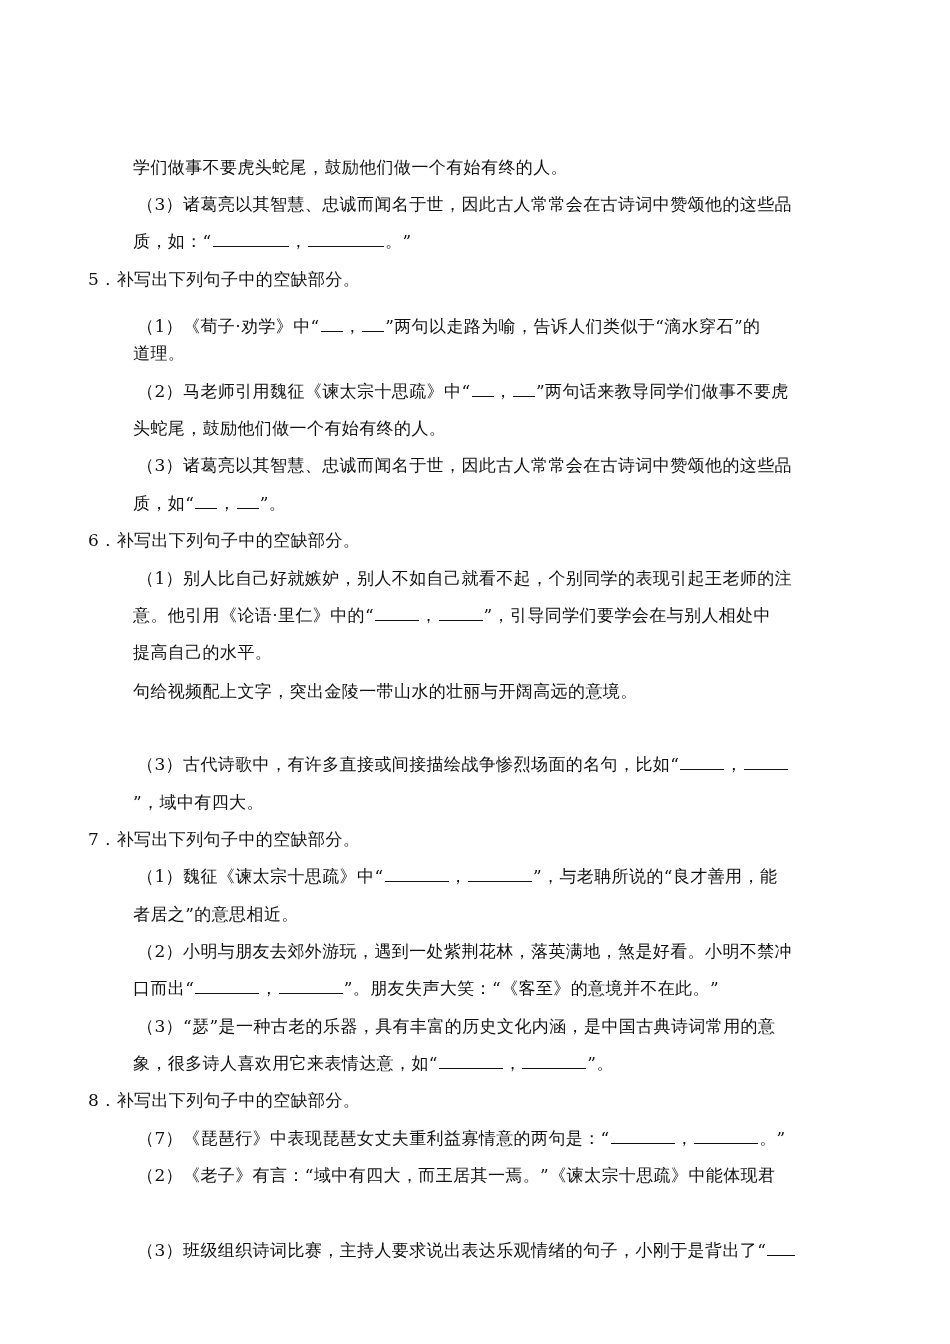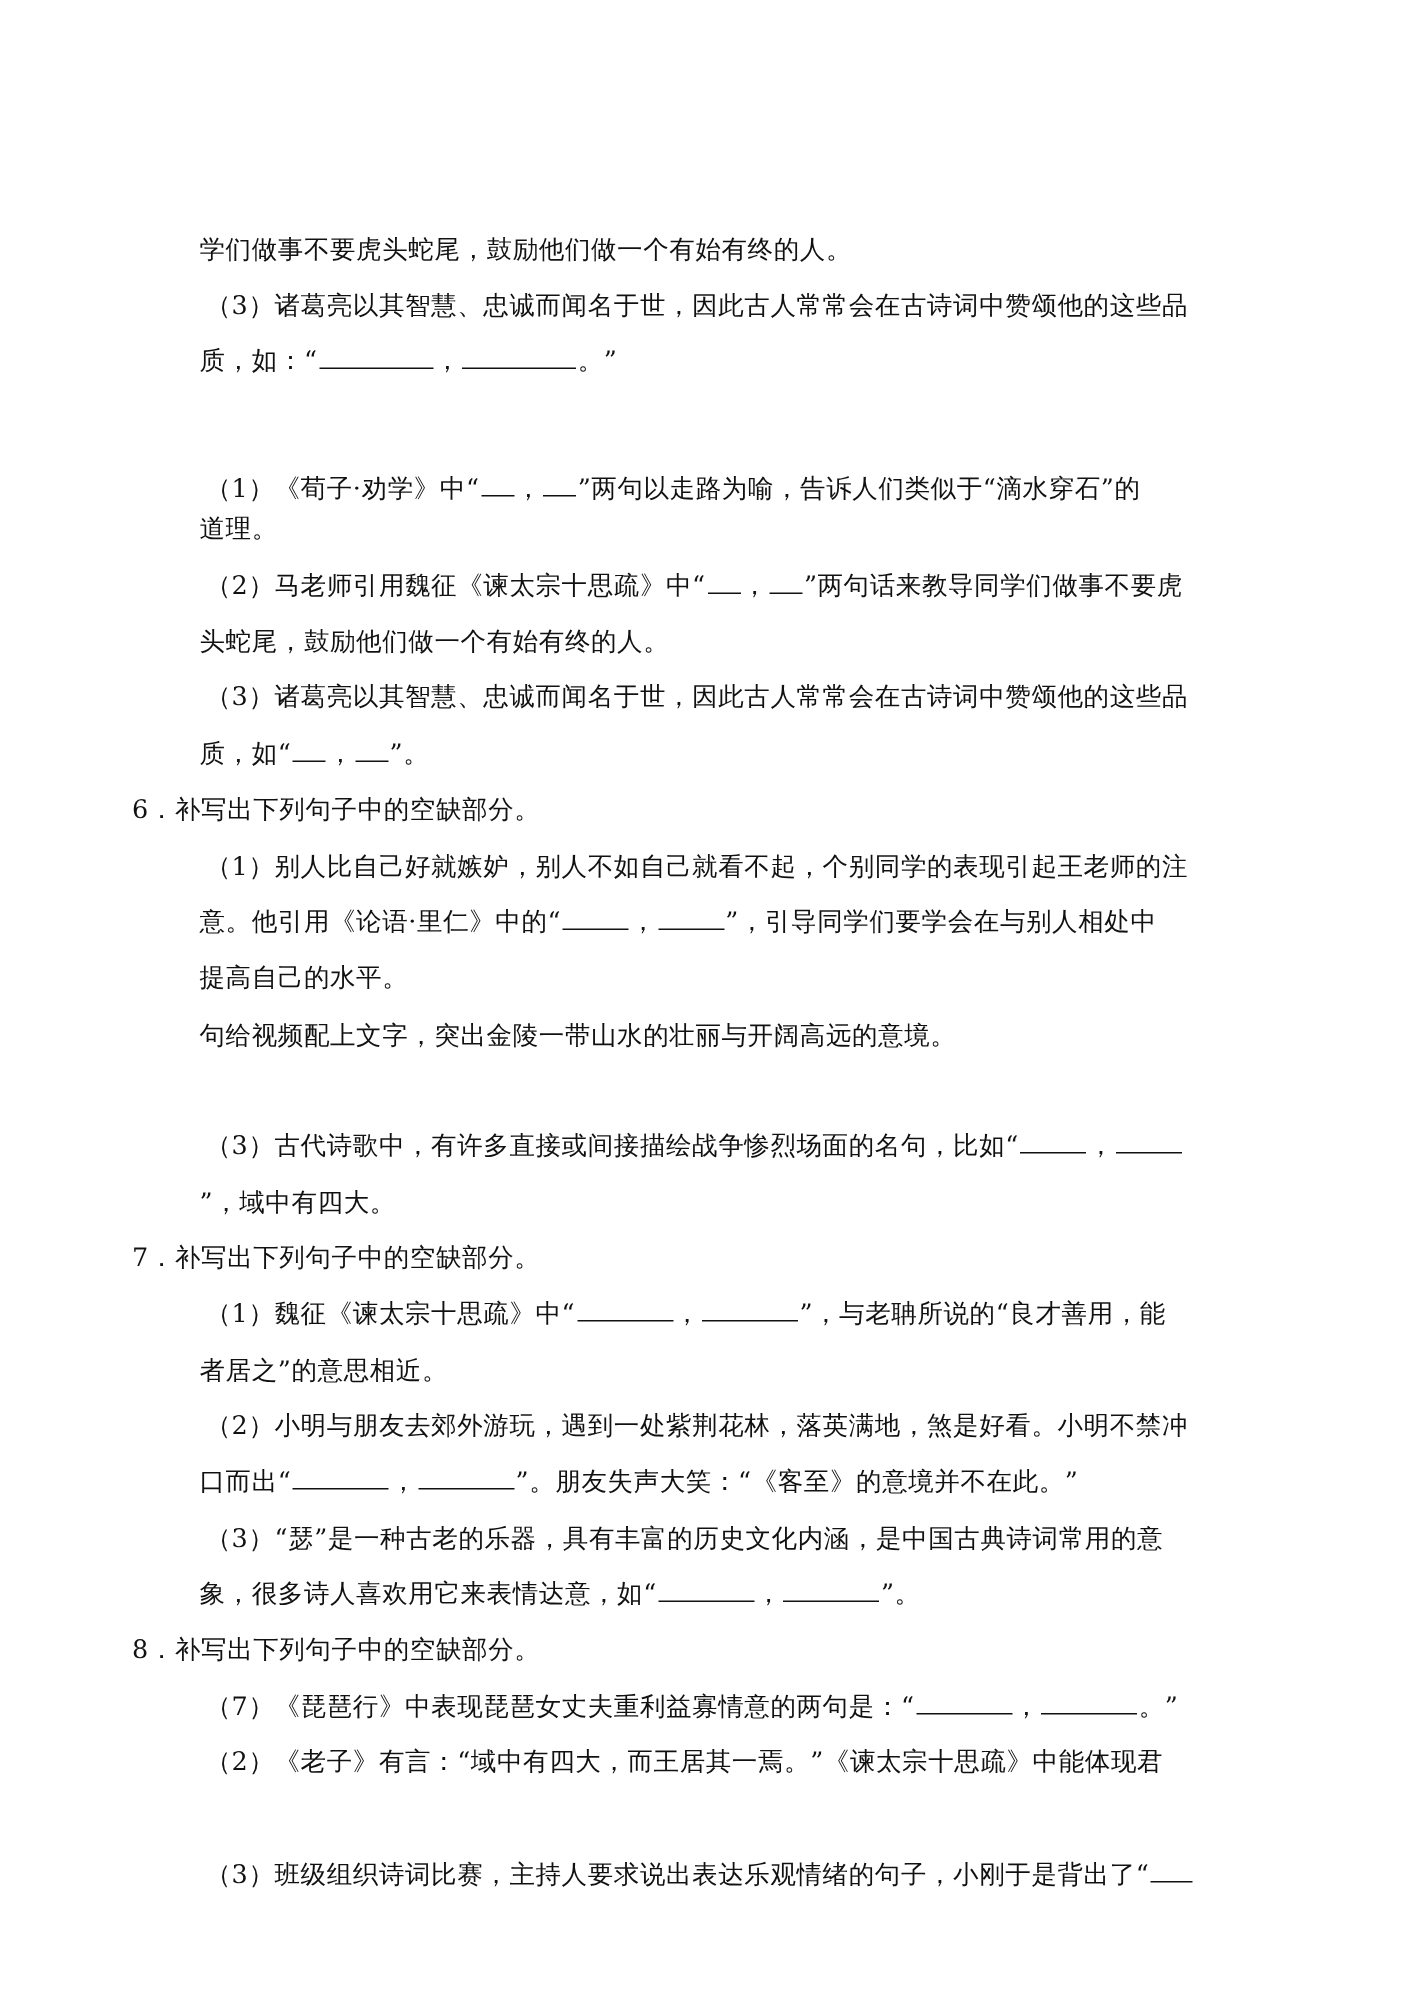--- a/index.html
+++ b/index.html
@@ -34,20 +34,23 @@
   <div class="line ind2" style="top:116px">
     <span>学们做事不要虎头蛇尾，鼓励他们做一个有始有终的人。</span>
   </div>
   <div class="line ind1" style="top:153px">
     <span>（3）诸葛亮以其智慧、忠诚而闻名于世，因此古人常常会在古诗词中赞颂他的这些品</span>
   </div>
   <div class="line ind2" style="top:190px">
     <span>质，如：“</span><span class="blank b-xl"></span><span>，</span><span class="blank b-xl"></span><span>。”</span>
   </div>
 
+  <div class="line qnum" style="top:228px">
+    <span>5．</span><span>补写出下列句子中的空缺部分。</span>
+  </div>
   <div class="line ind1" style="top:275px">
     <span>（1）《荀子·劝学》中“</span><span class="blank b-s"></span><span>，</span><span class="blank b-s"></span><span>”两句以走路为喻，告诉人们类似于“滴水穿石”的</span>
   </div>
   <div class="line ind2" style="top:302px">
     <span>道理。</span>
   </div>
   <div class="line ind1" style="top:340px">
     <span>（2）马老师引用魏征《谏太宗十思疏》中“</span><span class="blank b-s"></span><span>，</span><span class="blank b-s"></span><span>”两句话来教导同学们做事不要虎</span>
   </div>
   <div class="line ind2" style="top:377px">

